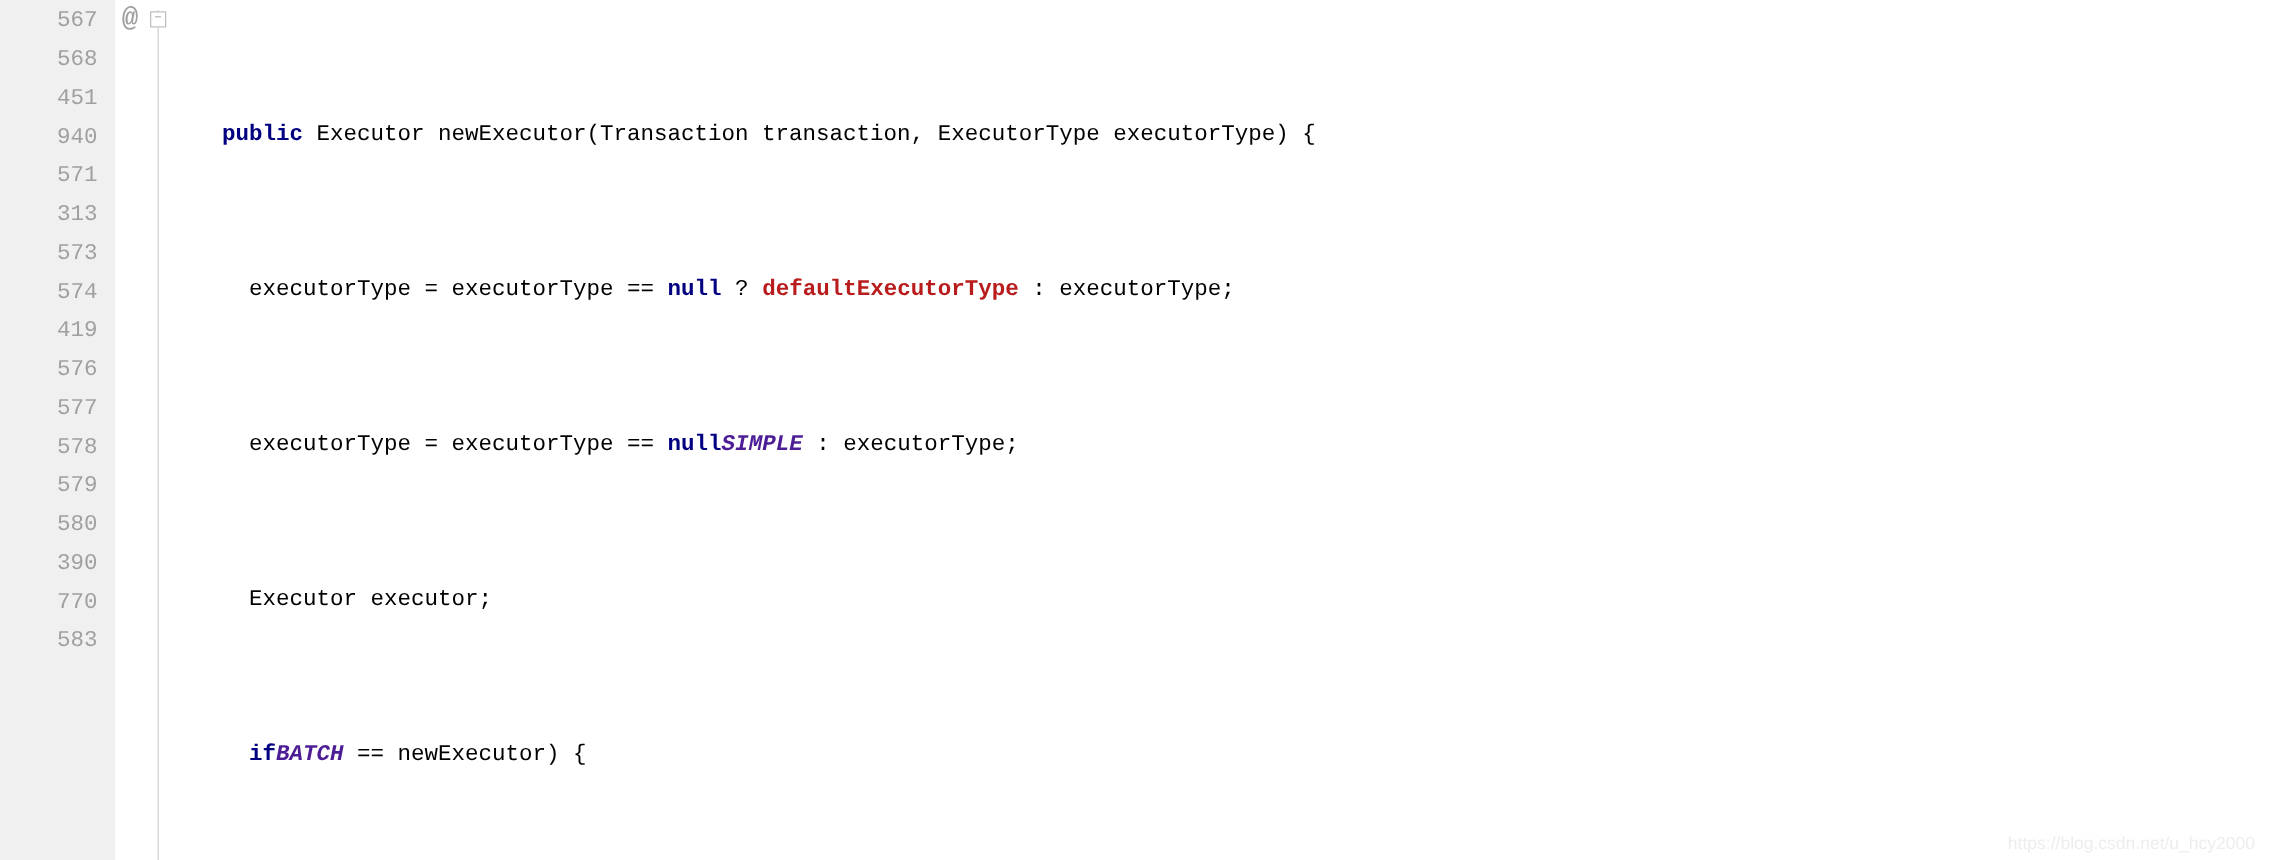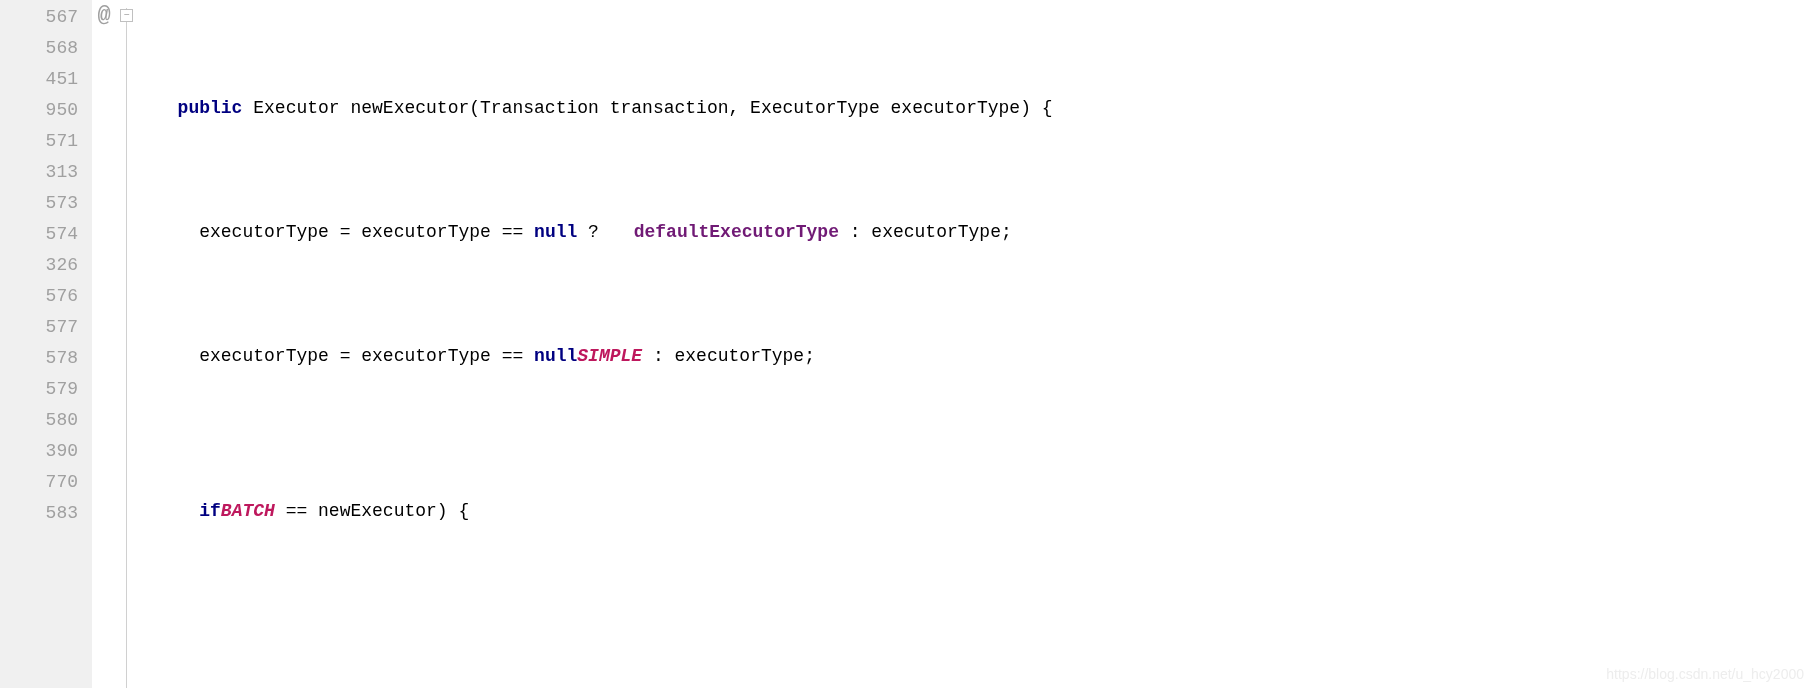--- a/index.html
+++ b/index.html
@@ -67,46 +67,46 @@
       color:#a0a0a0;
     }
     .code-col {
       padding-left: 10px;
       line-height:31px;
       white-space:pre;
       font-size:18px;
     }
     .code-line { height:31px; display:flex; align-items:center; }
     .kw  { color:#000080; font-weight:bold;text-align:right; }
-    .static { color:#be185d; font-style:italic; font-weight:bold; }
-    .field { color:#701a75; font-weight:bold;margin-left:24px; }
+    .static { color:#4c1d95; font-style:italic; font-weight:bold; }
+    .field { color:#b91c1c; font-weight:bold; }
     .watermark {
       position:absolute;
       right:12px;
       bottom:6px;
       color:#ededed;
       font-size:14px;
       font-family:sans-serif;
     }
   </style>
 </head>
 <body>
 
 <div class="editor">
 
   <div class="gutter">
     <div>567</div>
     <div>568</div>
     <div>451</div>
-    <div>950</div>
+    <div>940</div>
     <div>571</div>
     <div>313</div>
     <div>573</div>
     <div>574</div>
-    <div>326</div>
+    <div>419</div>
     <div>576</div>
     <div>577</div>
     <div>578</div>
     <div>579</div>
     <div>580</div>
     <div>390</div>
     <div>770</div>
     <div>583</div>
   </div>
 
@@ -121,20 +121,21 @@
   </div>
 
   <div class="code-col">
 
     <div class="code-line"><span>  </span><span class="kw">public</span><span> Executor newExecutor(Transaction transaction, ExecutorType executorType) {</span></div>
 
     <div class="code-line"><span>    </span><span>executorType = executorType == </span><span class="kw">null</span><span> ? </span><span class="field">defaultExecutorType</span><span> : executorType;</span></div>
 
     <div class="code-line"><span>    </span><span>executorType = executorType == </span><span class="kw">null</span><span class="static">SIMPLE</span><span> : executorType;</span></div>
 
+    <div class="code-line"><span>    </span><span>Executor executor;</span></div>
 
     <div class="code-line"><span>    </span><span class="kw">if</span><span class="static">BATCH</span><span> == newExecutor) {</span></div>
 
     
 
     
 
     
 
     

